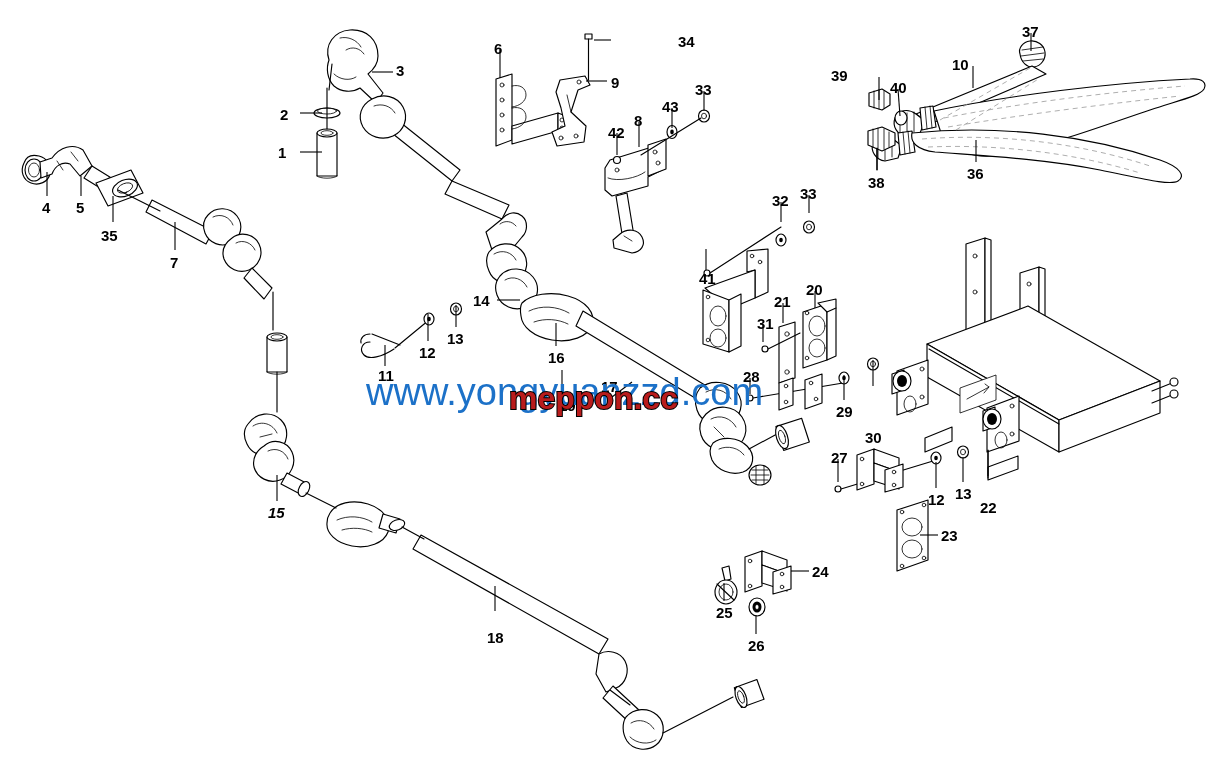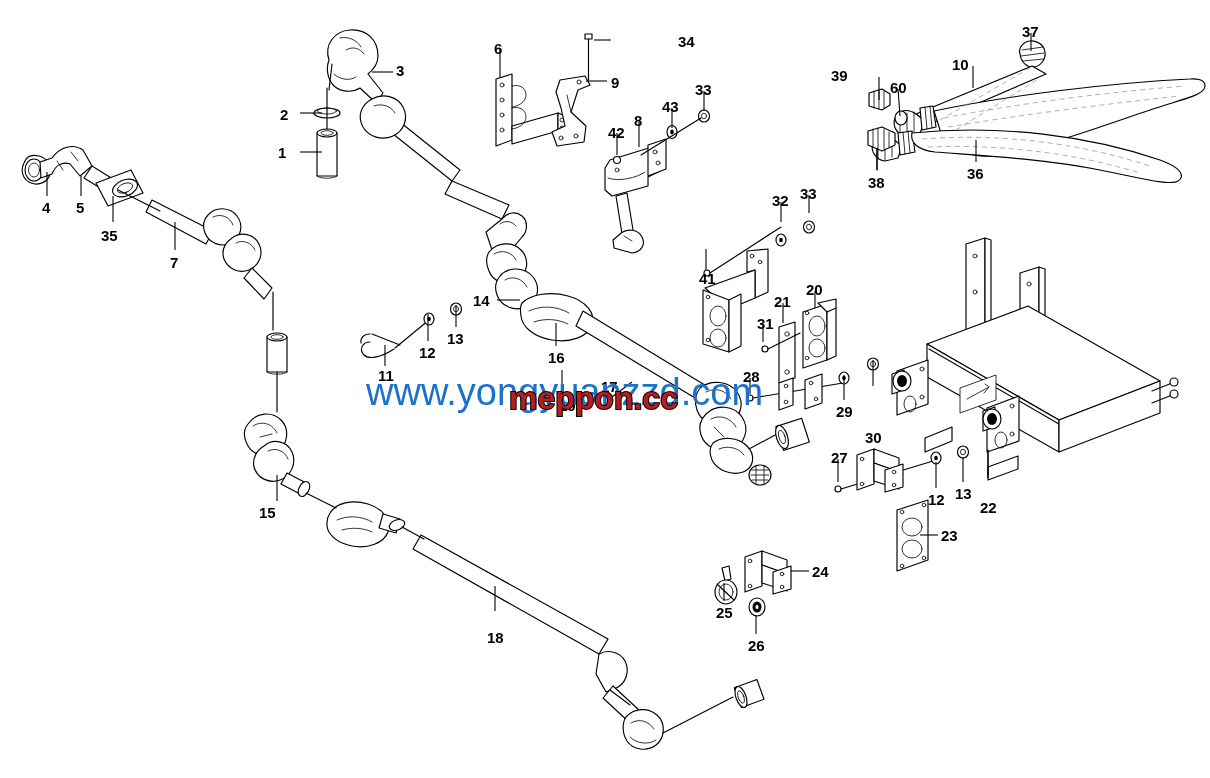--- a/index.html
+++ b/index.html
@@ -567,21 +567,21 @@
       <div class="callout" style="left: 170px; top: 255px;">7</div>
       <div class="callout" style="left: 101px; top: 228px;">35</div>
       <div class="callout" style="left: 494px; top: 41px;">6</div>
       <div class="callout" style="left: 648px; top: 34px; margin-left: 30px;">34</div>
       <div class="callout" style="left: 611px; top: 75px;">9</div>
       <div class="callout" style="left: 608px; top: 125px;">42</div>
       <div class="callout" style="left: 634px; top: 113px;">8</div>
       <div class="callout" style="left: 662px; top: 99px;">43</div>
       <div class="callout" style="left: 695px; top: 82px;">33</div>
       <div class="callout" style="left: 831px; top: 68px;">39</div>
-      <div class="callout" style="left: 890px; top: 80px;">60</div>
+      <div class="callout" style="left: 890px; top: 80px;">40</div>
       <div class="callout" style="left: 952px; top: 57px;">10</div>
       <div class="callout" style="left: 1022px; top: 24px;">37</div>
       <div class="callout" style="left: 967px; top: 166px;">36</div>
       <div class="callout" style="left: 868px; top: 175px;">38</div>
       <div class="callout" style="left: 699px; top: 240px; margin-top: 31px;">41</div>
       <div class="callout" style="left: 772px; top: 193px;">32</div>
       <div class="callout" style="left: 800px; top: 186px;">33</div>
       <div class="callout" style="left: 806px; top: 282px;">20</div>
       <div class="callout" style="left: 774px; top: 294px;">21</div>
       <div class="callout" style="left: 757px; top: 316px;">31</div>
@@ -596,21 +596,21 @@
       <div class="callout" style="left: 836px; top: 404px;">29</div>
       <div class="callout" style="left: 865px; top: 390px; margin-top: 40px;">30</div>
       <div class="callout" style="left: 831px; top: 450px;">27</div>
       <div class="callout" style="left: 928px; top: 492px;">12</div>
       <div class="callout" style="left: 955px; top: 486px;">13</div>
       <div class="callout" style="left: 980px; top: 480px; margin-top: 20px;">22</div>
       <div class="callout" style="left: 941px; top: 528px;">23</div>
       <div class="callout" style="left: 812px; top: 564px;">24</div>
       <div class="callout" style="left: 716px; top: 605px;">25</div>
       <div class="callout" style="left: 748px; top: 638px;">26</div>
-      <div class="callout" style="left: 259px; top: 505px;">15</div>
+      <div class="callout" style="left: 268px; top: 505px; font-style: italic;">15</div>
       <div class="callout" style="left: 487px; top: 630px;">18</div>
     </div>
 
   <div class="wm-layer">
     <div class="wm-blue">www.yongyuanzzd.com</div>
     <div class="wm-black">meppon.cc</div>
   </div>
 
 </div>
 

